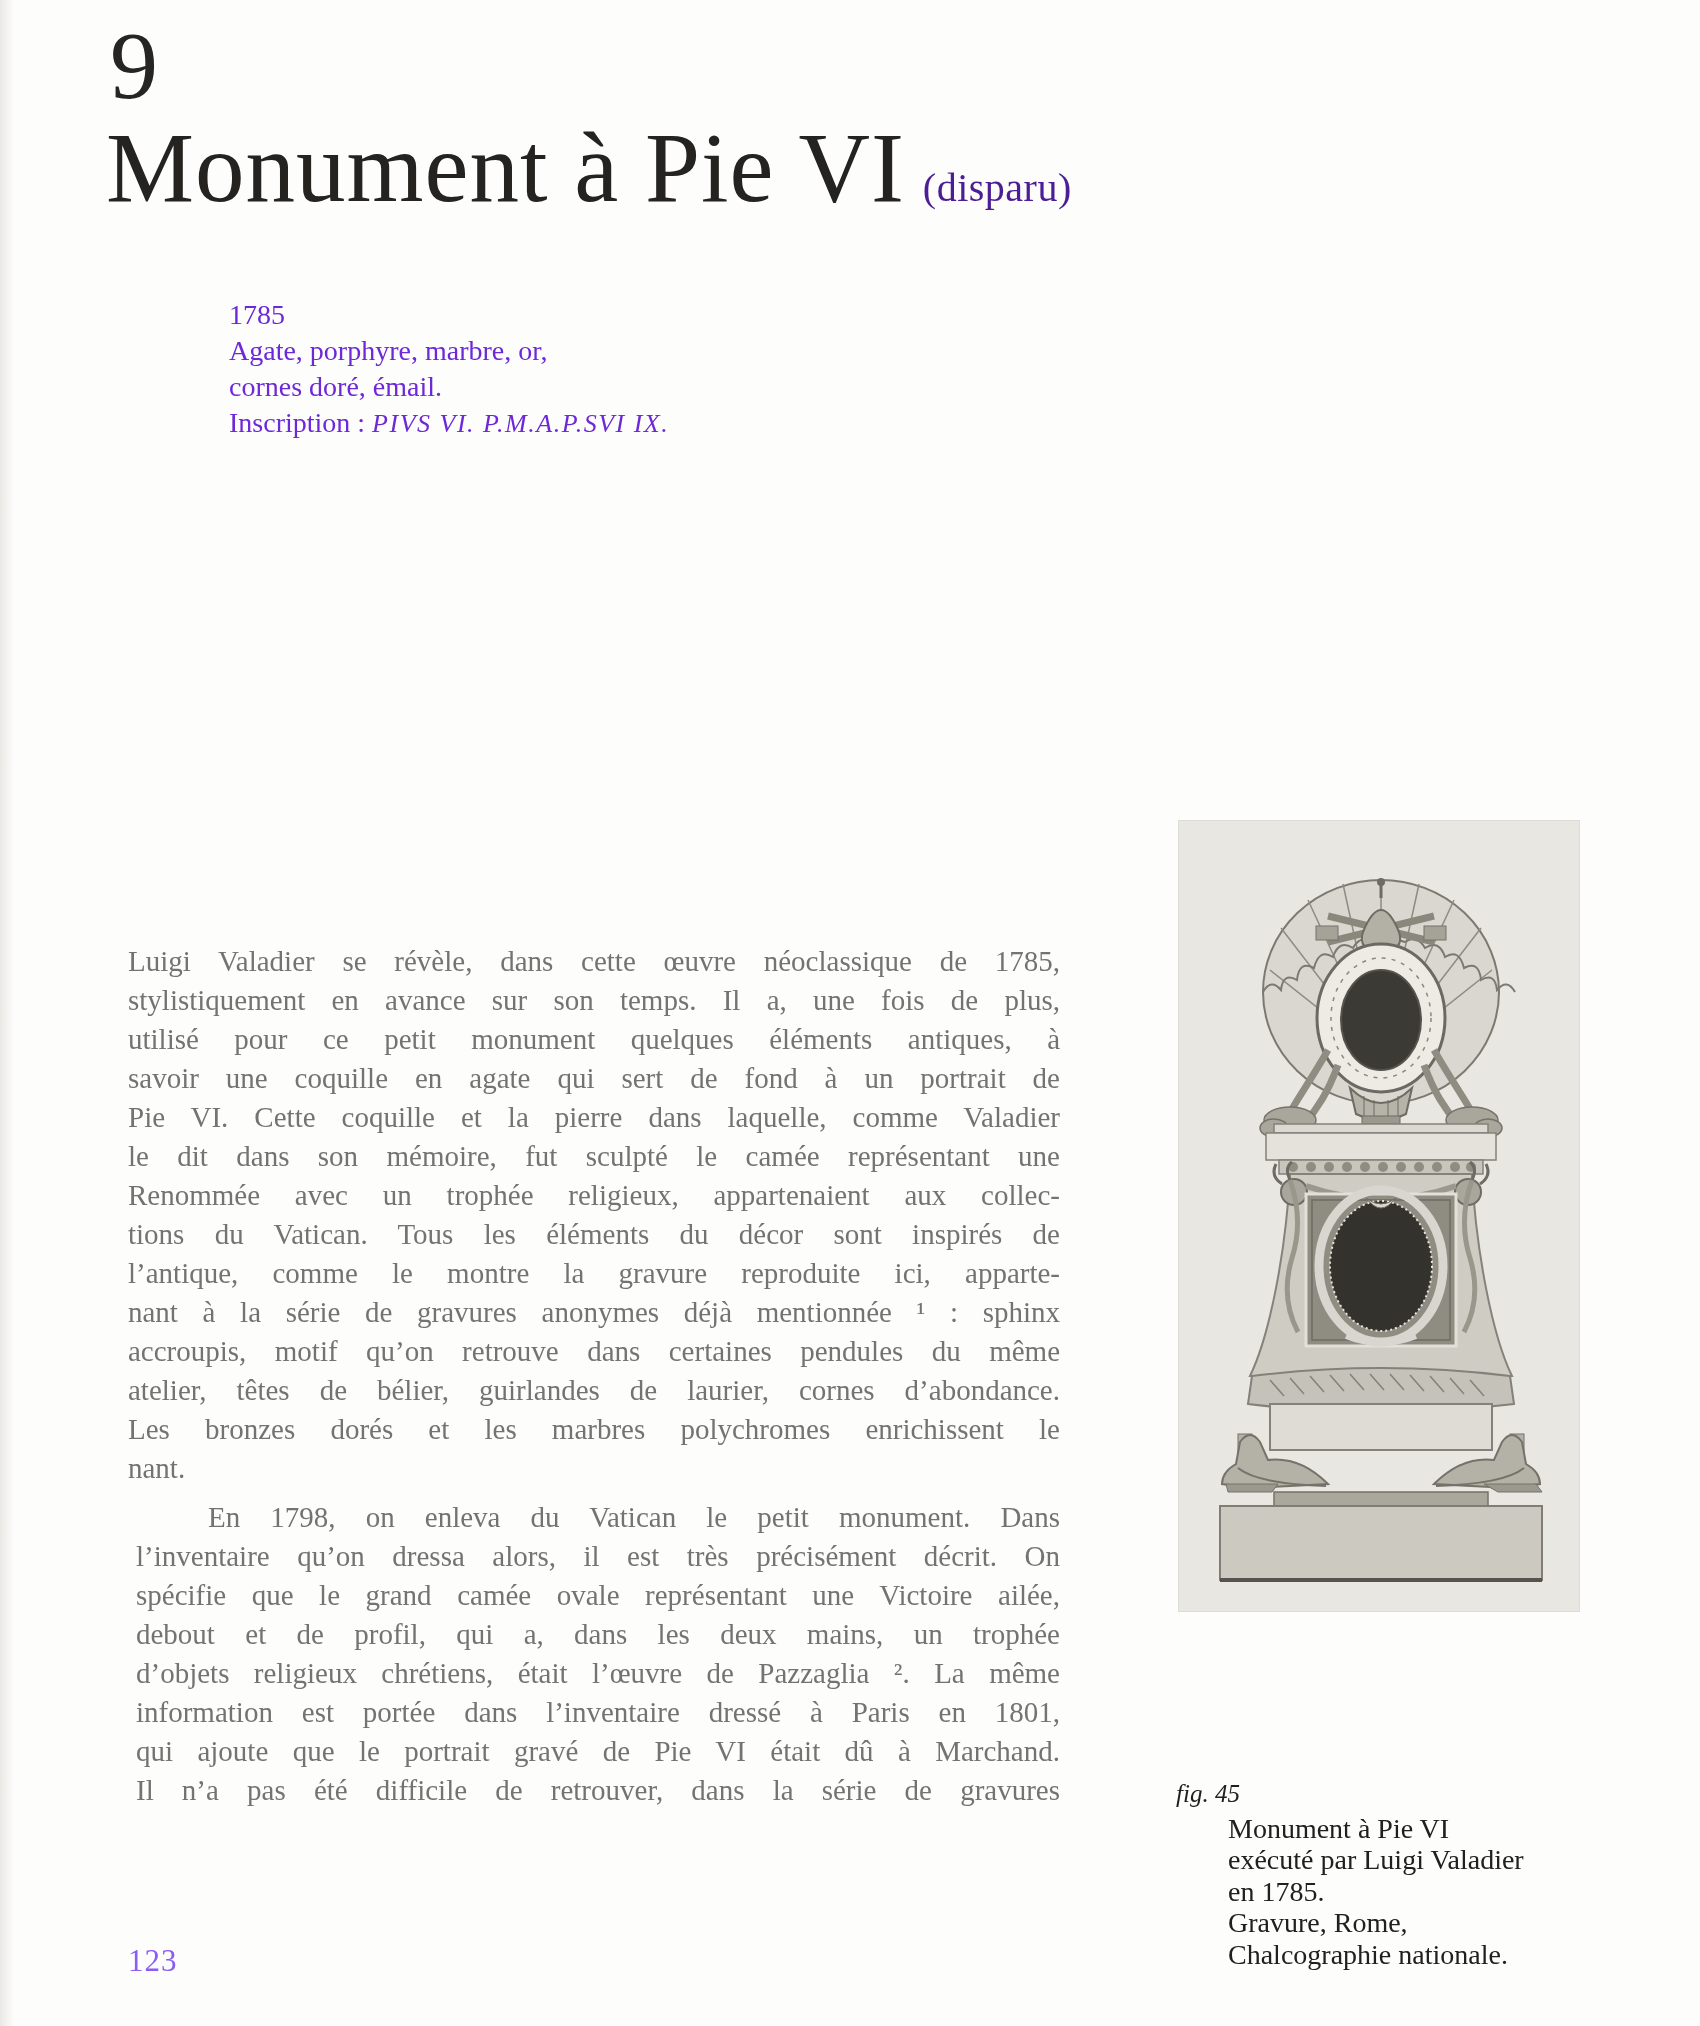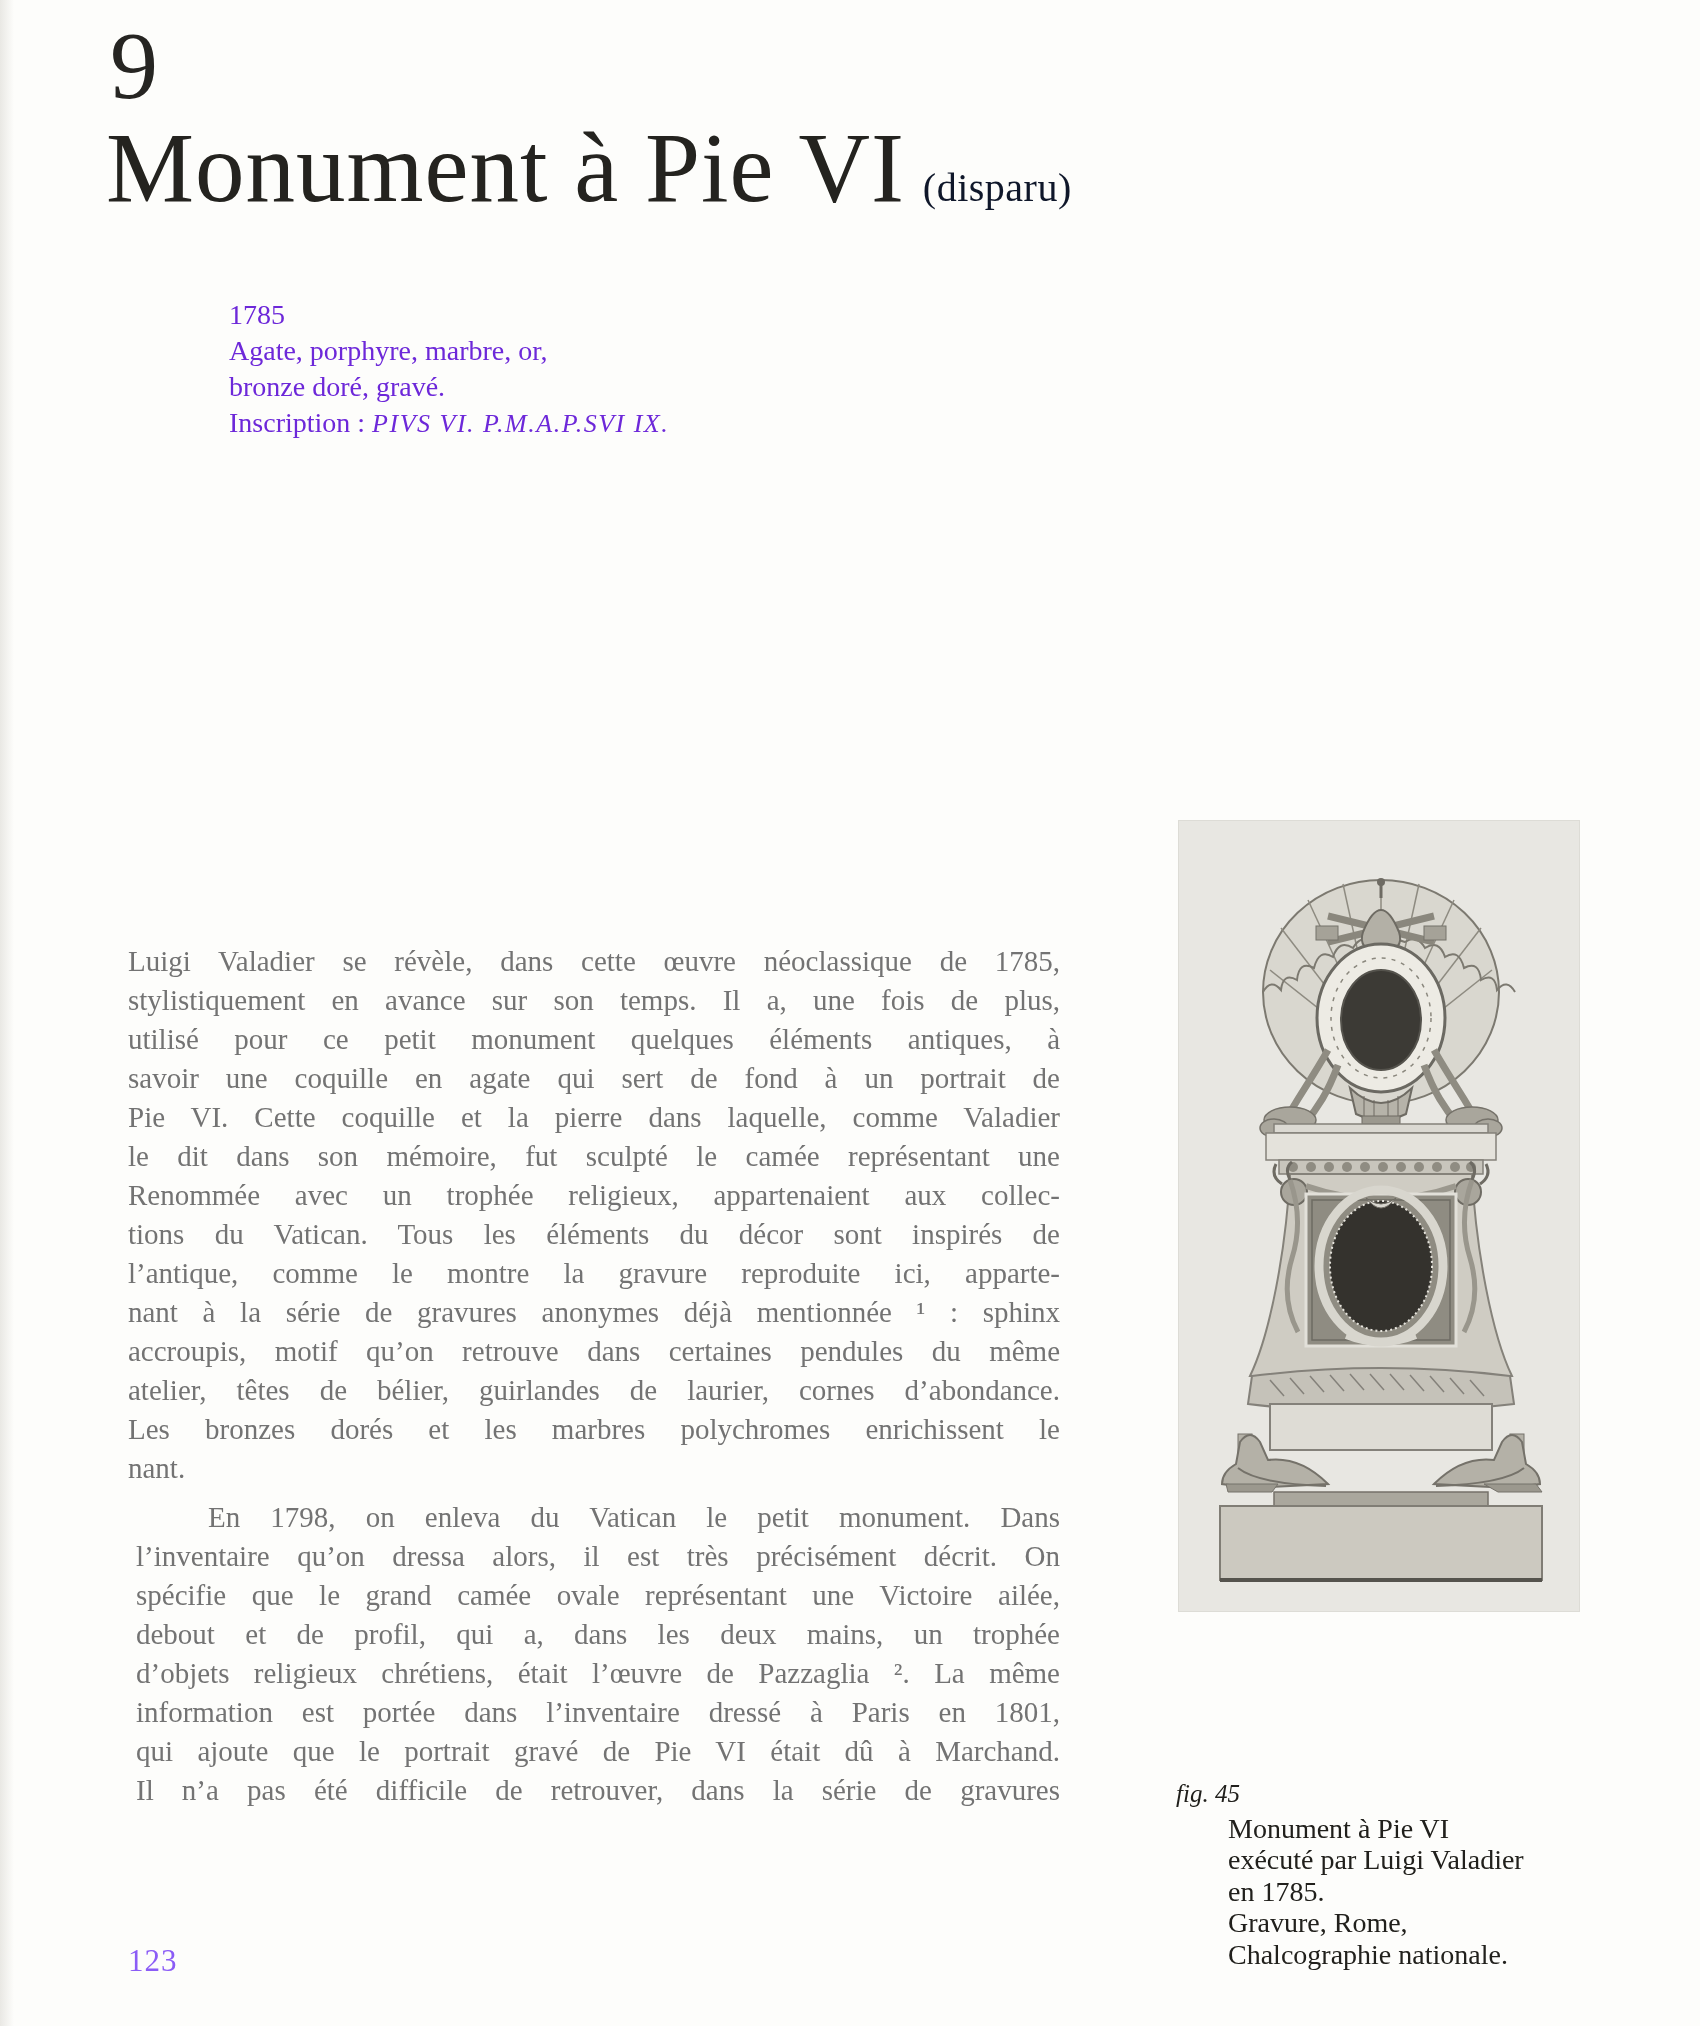--- a/index.html
+++ b/index.html
@@ -15,21 +15,21 @@
     background:linear-gradient(90deg,#e9e8e4,#fdfdfb);}
 
   .chapter-number{
     position:absolute;left:110px;top:18px;
     font-size:96px;line-height:1;font-weight:400;color:#262522;
   }
   .title-row{
     position:absolute;left:106px;top:118px;white-space:nowrap;
   }
   .title-main{font-size:99px;line-height:1;letter-spacing:1px;color:#24231f;}
-  .title-suffix{font-size:40px;letter-spacing:0.5px;color:#0f172a;margin-left:18px;}
+  .title-suffix{font-size:40px;letter-spacing:0.5px;color:#4c1d95;margin-left:18px;}
 
   .meta-block{
     position:absolute;left:229px;top:297px;
     font-size:28px;line-height:36px;color:#6d28d9;
   }
   .meta-inscription-value{font-style:italic;letter-spacing:1.5px;font-size:26px;}
 
   .body-col{
     position:absolute;left:128px;top:942px;width:932px;
     font-size:29px;line-height:39px;color:#737373;
@@ -68,21 +68,21 @@
 
 <div class="chapter-number">9</div>
 
 <div class="title-row">
   <span class="title-main">Monument à Pie VI</span><span class="title-suffix">(disparu)</span>
 </div>
 
 <div class="meta-block">
   <div>1785</div>
   <div>Agate, porphyre, marbre, or,</div>
-  <div>bronze doré, gravé.</div>
+  <div>cornes doré, émail.</div>
   <div><span>Inscription : </span><span class="meta-inscription-value">PIVS VI. P.M.A.P.SVI IX.</span></div>
 </div>
 
 <div class="body-col">
   <div class="para1">
       <div class="line">Luigi Valadier se révèle, dans cette œuvre néoclassique de 1785,</div>
       <div class="line">stylistiquement en avance sur son temps. Il a, une fois de plus,</div>
       <div class="line">utilisé pour ce petit monument quelques éléments antiques, à</div>
       <div class="line">savoir une coquille en agate qui sert de fond à un portrait de</div>
       <div class="line">Pie VI. Cette coquille et la pierre dans laquelle, comme Valadier</div>

